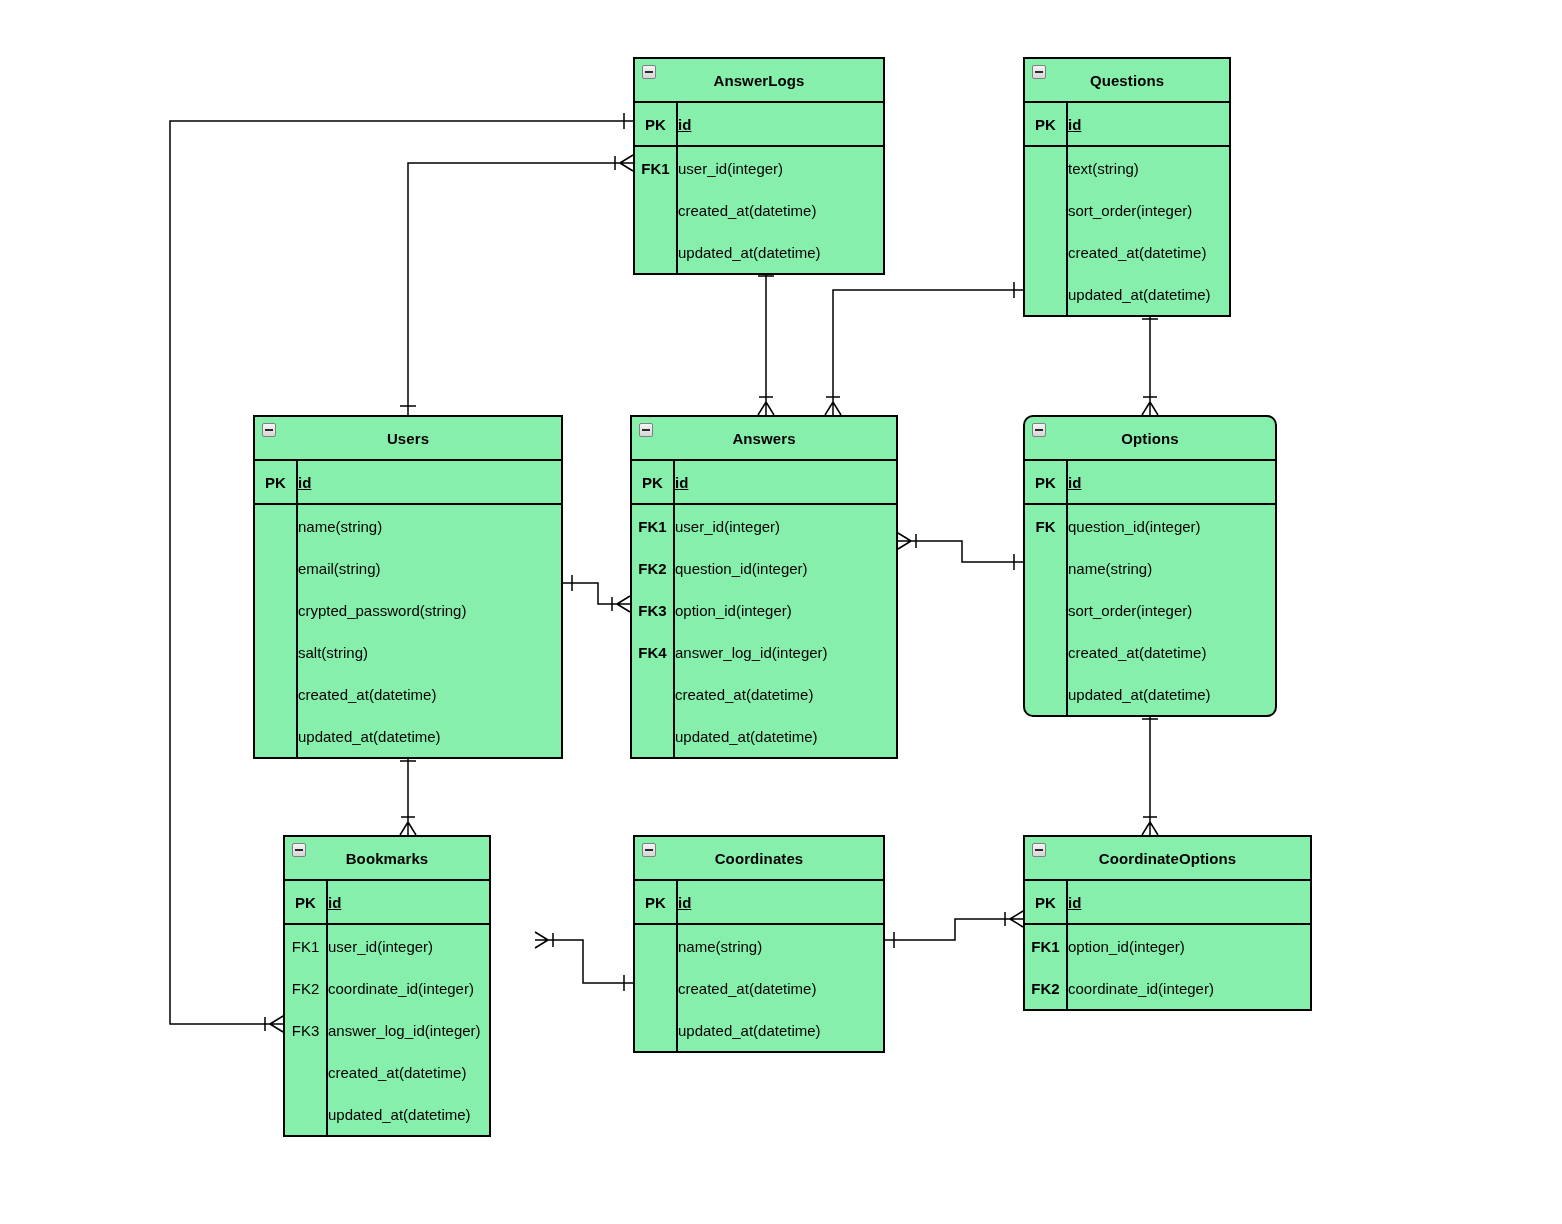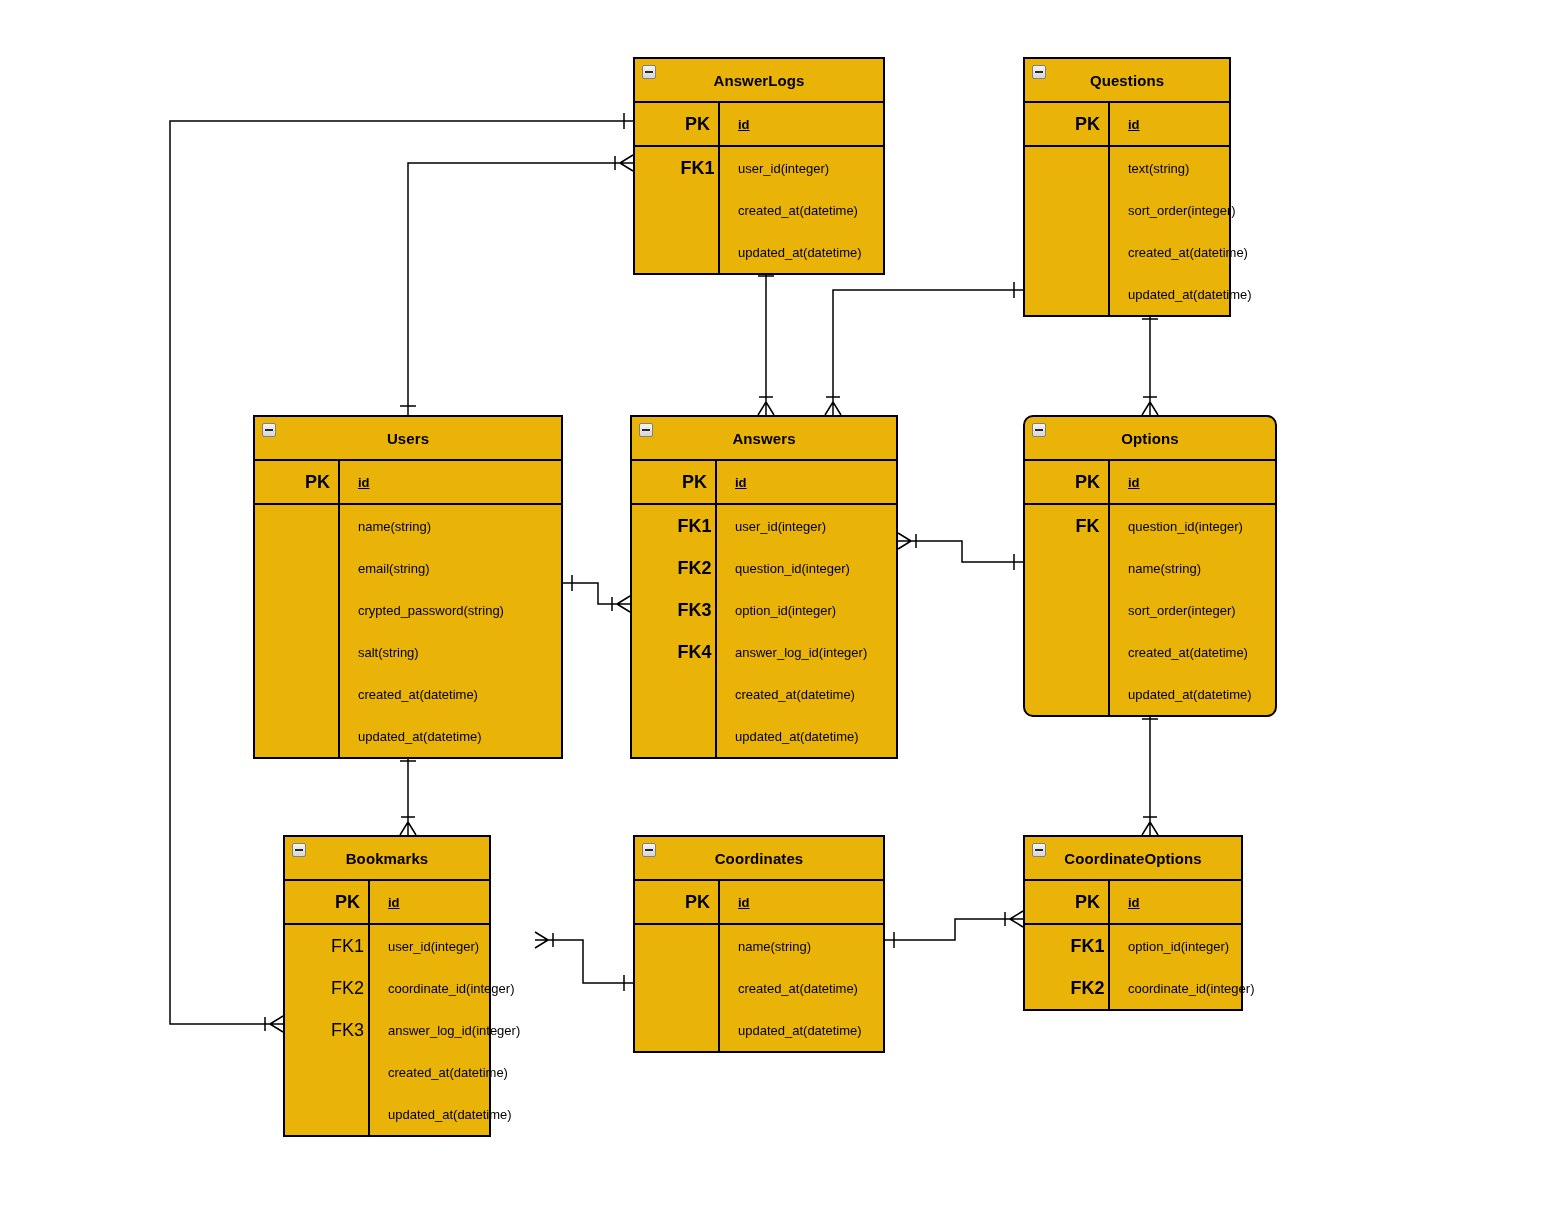--- a/index.html
+++ b/index.html
@@ -1,37 +1,37 @@
 <!DOCTYPE html>
 <html><head>
 <meta charset="utf-8">
 <style>
   html,body{margin:0;padding:0;background:#ffffff;}
   body{width:1562px;height:1224px;position:relative;overflow:hidden;
        font-family:"Liberation Sans",sans-serif;color:#000;}
   #canvas{position:absolute;left:0;top:0;width:1562px;height:1224px;}
   #edges{position:absolute;left:0;top:0;z-index:0;}
   #edges path{stroke:#000;stroke-width:1.5;fill:none;stroke-linecap:butt;}
-  .table{position:absolute;background:#eab308;border:2px solid #000;
+  .table{position:absolute;background:#86efac;border:2px solid #000;
          box-sizing:border-box;z-index:1;}
   .t-header{height:42px;border-bottom:2px solid #000;display:flex;
             align-items:center;justify-content:center;position:relative;}
   .t-title{font-weight:bold;font-size:15px;letter-spacing:.1px;}
   .collapse{position:absolute;left:7px;top:6px;width:14px;height:14px;
             border:1px solid #808080;border-radius:2px;box-sizing:border-box;
             background:linear-gradient(#f5f5f5,#d6d6d6);
             display:flex;align-items:center;justify-content:center;}
   .minus{width:8px;height:2px;background:#2a2a2a;}
   .t-section{display:block;}
   .pk-sec{border-bottom:2px solid #000;}
   .t-row{display:flex;height:42px;align-items:stretch;}
   .t-key{width:43px;flex:0 0 43px;border-right:2px solid #000;box-sizing:border-box;
-         display:flex;align-items:center;justify-content:center;font-size:18px;margin-left:42px;}
+         display:flex;align-items:center;justify-content:center;font-size:15px;}
   .kb{font-weight:bold;}
-  .t-text{display:flex;align-items:center;padding-left:18px;font-size:13px;white-space:nowrap;}
+  .t-text{display:flex;align-items:center;font-size:15px;white-space:nowrap;}
   .pk{font-weight:bold;text-decoration:underline;}
 </style>
 </head>
 <body>
 
 <div id="canvas">
   <svg id="edges" width="1562" height="1224" viewBox="0 0 1562 1224">
       <path d="M633 121 L170 121 L170 1024 L283 1024 M624 113 L624 129 M270 1024 L283 1016 M270 1024 L283 1032 M265 1017 L265 1031"></path>
       <path d="M408 415 L408 163 L633 163 M416 406 L400 406 M620 163 L633 155 M620 163 L633 171 M615 156 L615 170"></path>
       <path d="M766 267 L766 415 M758 276 L774 276 M766 402 L774 415 M766 402 L758 415 M773 397 L759 397"></path>
@@ -277,21 +277,21 @@
         <div class="t-row">
           <div class="t-key kb"></div>
           <div class="t-text">created_at(datetime)</div>
         </div>
         <div class="t-row">
           <div class="t-key kb"></div>
           <div class="t-text">updated_at(datetime)</div>
         </div>
       </div>
     </div>
-    <div class="table" style="left: 1023px; top: 835px; width: 220px;">
+    <div class="table" style="left: 1023px; top: 835px; width: 289px;">
       <div class="t-header">
         <span class="collapse">
           <span class="minus"></span>
         </span>
         <span class="t-title">CoordinateOptions</span>
       </div>
       <div class="t-section pk-sec">
         <div class="t-row">
           <div class="t-key kb">PK</div>
           <div class="t-text pk">id</div>

